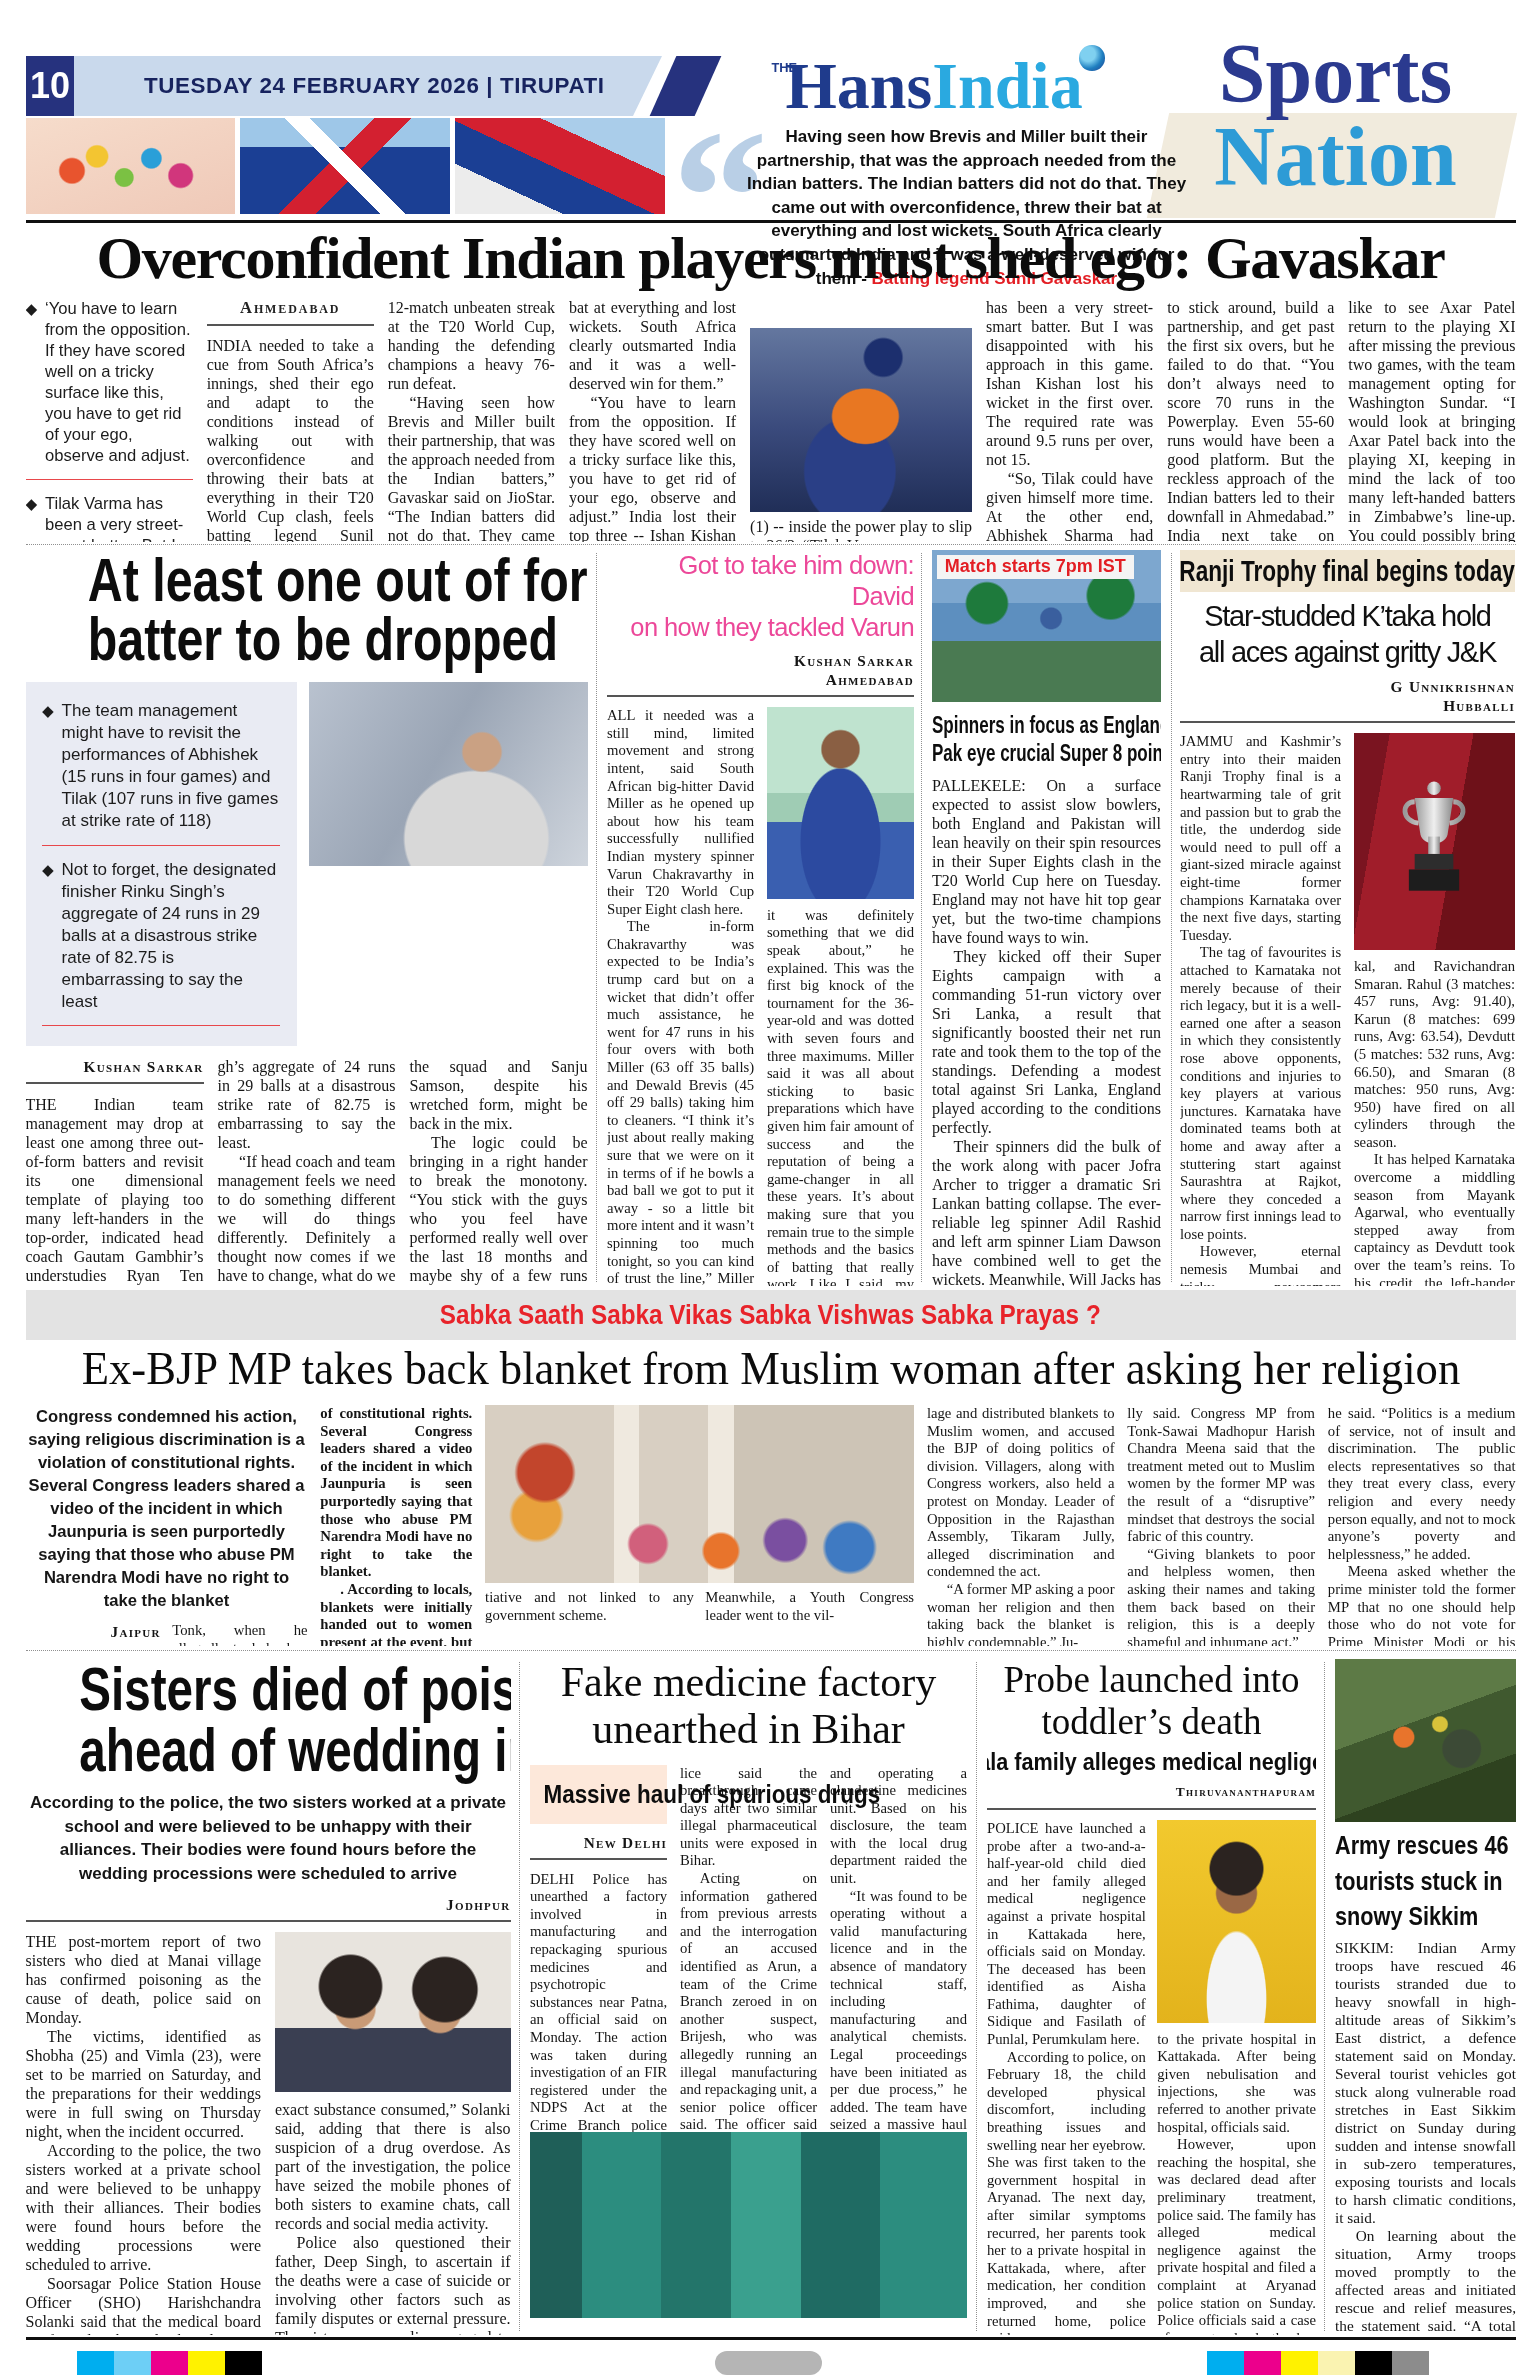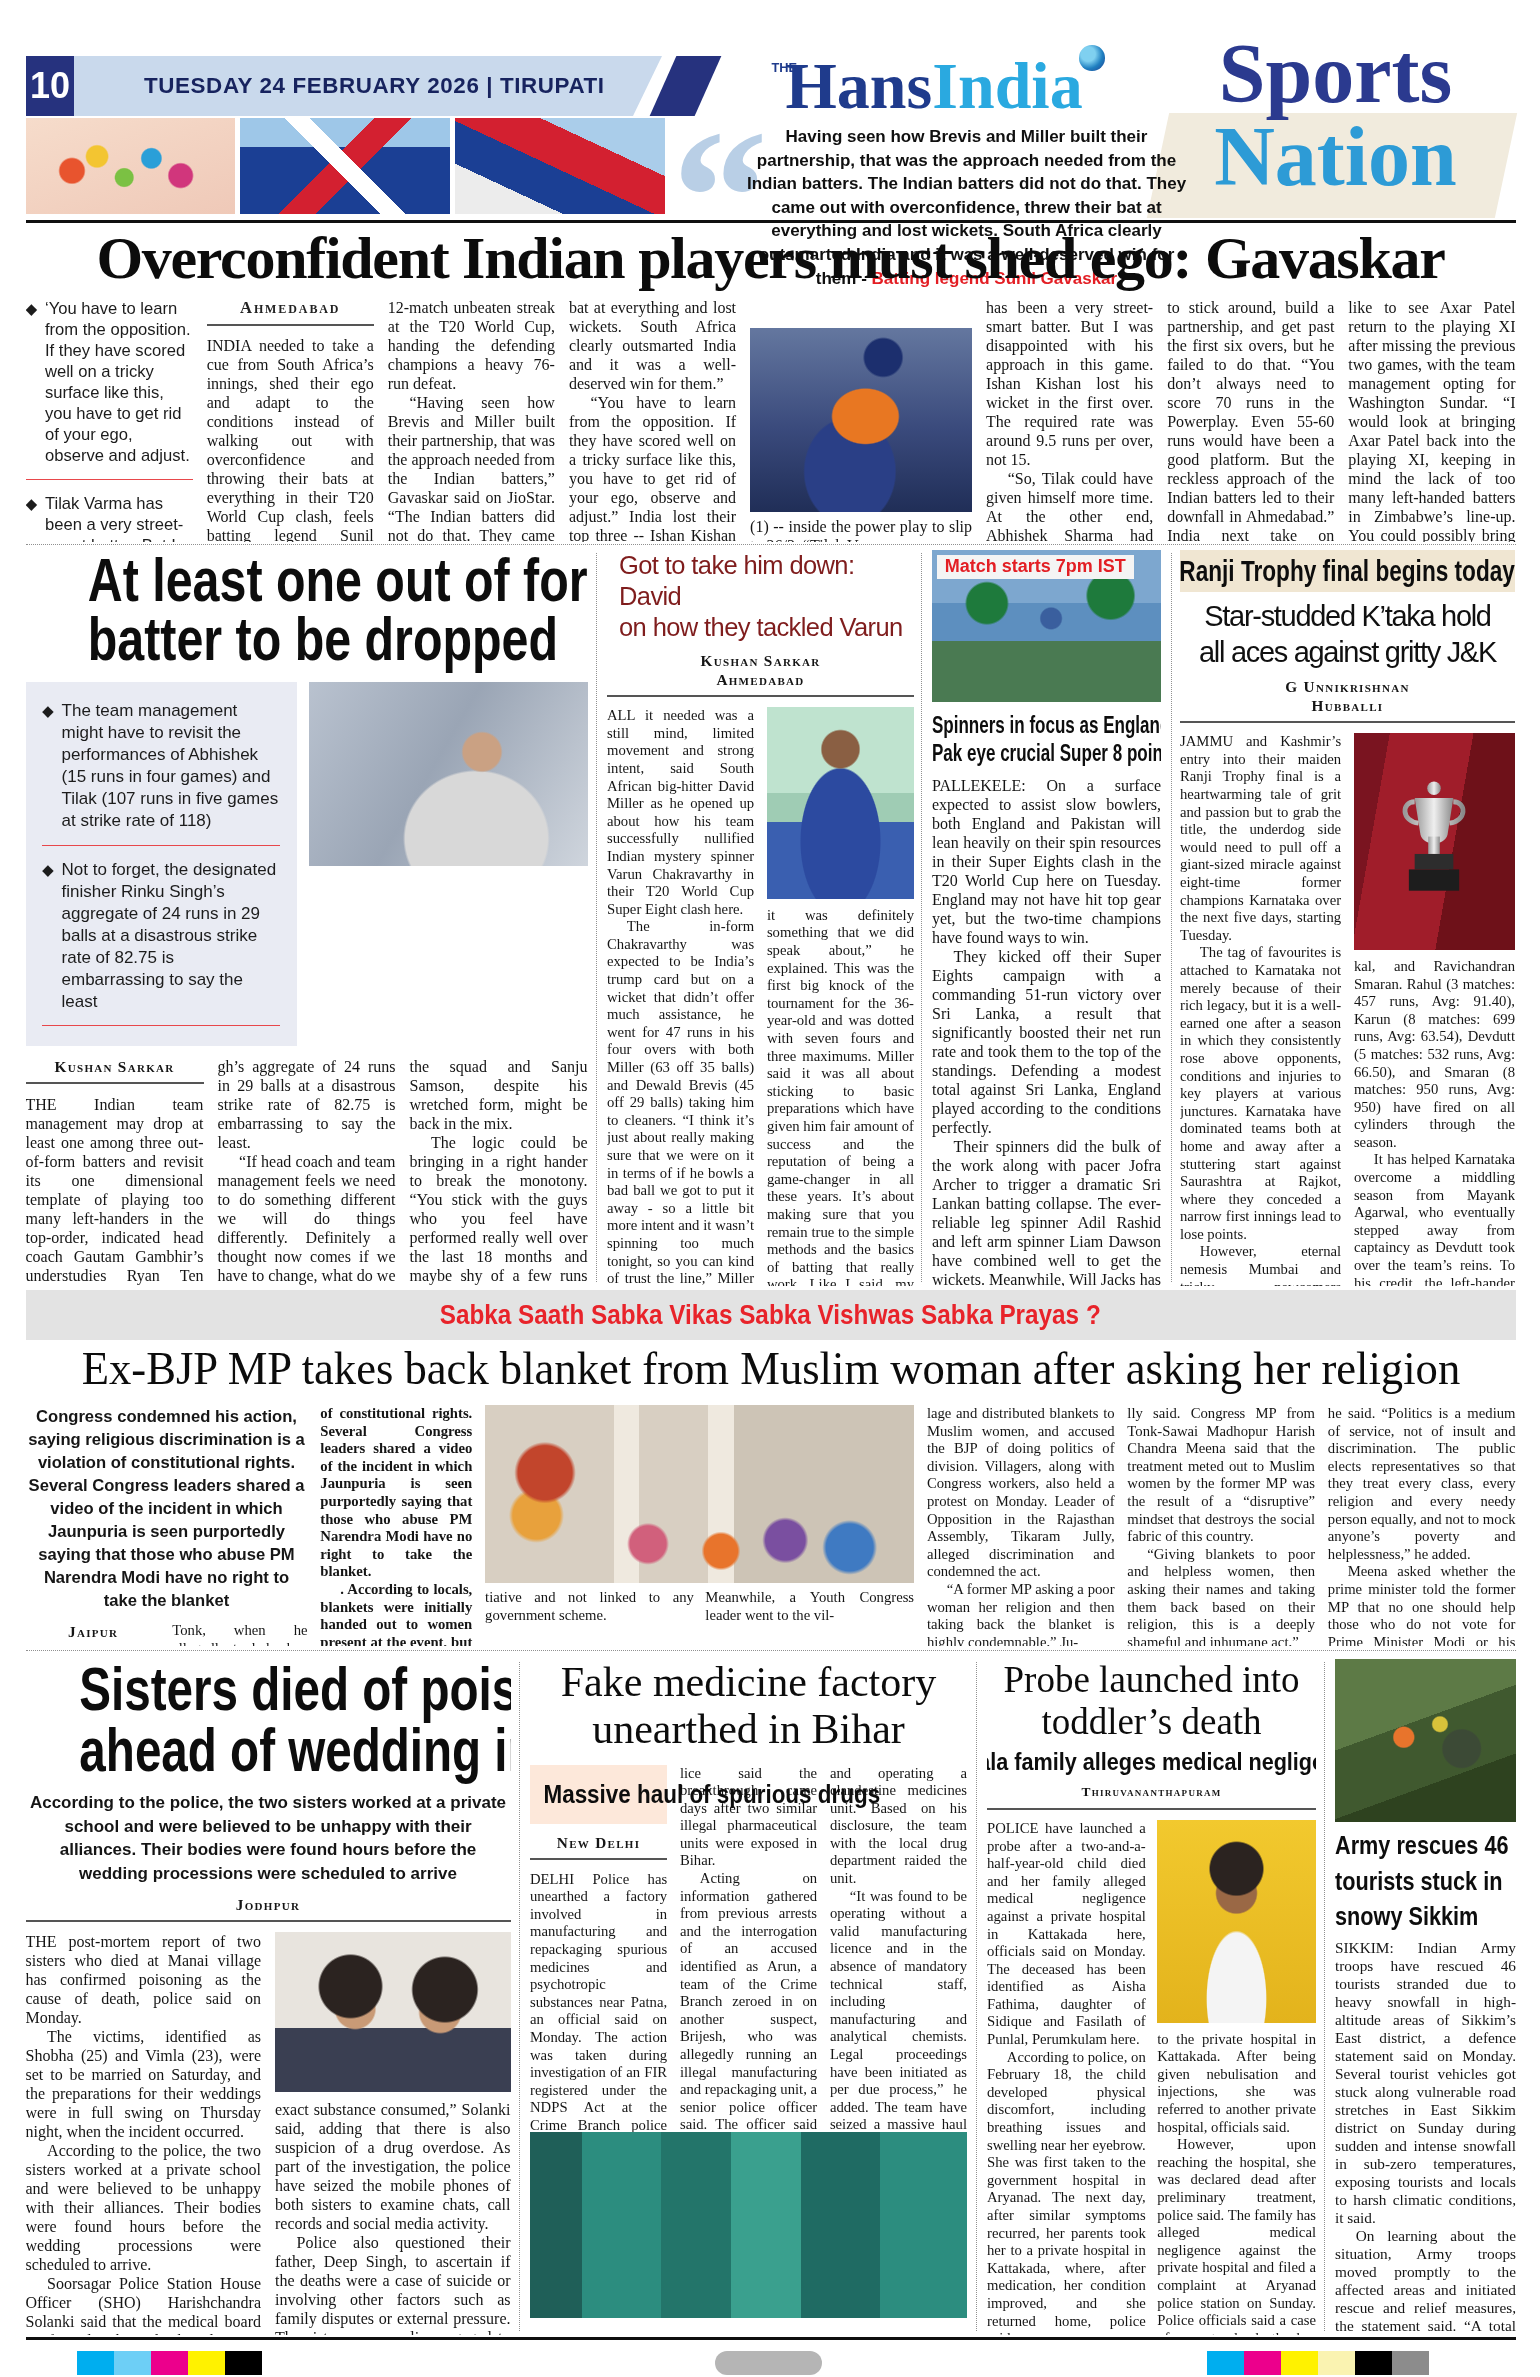--- a/index.html
+++ b/index.html
@@ -49,21 +49,21 @@
   
   .lead-head{left:25.5px;top:226px;width:1490px;text-align:center;
              font:600 60px/64px "Liberation Serif",serif;letter-spacing:-1.3px;color:#0c0c0c;}
   .body{font:400 16px/19px "Liberation Serif",serif;text-align:justify;}
   .body p{margin:0;}
   .body p + p{text-indent:1.35em;}
   .sm .body, .body.sm{font-size:14.7px;line-height:17.6px;}
   .dateline{font:600 16.6px "Liberation Serif",serif;font-variant:small-caps;letter-spacing:1.9px;
             text-align:center;color:#222;}
   .dl-rule{height:1.9px;background:#555;margin:6.4px 0 10.2px;}
-  .byline2{font:600 15.3px/19px "Liberation Serif",serif;font-variant:small-caps;letter-spacing:1.3px;text-align:center;}
+  .byline2{font:600 15.3px/19px "Liberation Serif",serif;font-variant:small-caps;letter-spacing:1.3px;text-align:right;}
   .bullets .b-item{display:flex;gap:7.7px;font:400 16.6px/21px "Liberation Sans",sans-serif;color:#1c1c1c;
             border-bottom:1.9px solid #e8474b;padding-bottom:12.8px;margin-bottom:12.8px;}
   .diamond{flex:0 0 auto;font-size:15.3px;line-height:22px;}
   .cond{font-family:"Liberation Sans",sans-serif;font-weight:700;color:#0d0d0d;}
   .cx{transform:scaleX(.78);transform-origin:50% 0;white-space:nowrap;}
   .cxl{transform:scaleX(.78);transform-origin:0 0;white-space:nowrap;}
   .vdot{position:absolute;width:0;border-left:1.9px dotted #909090;}
   .hdot{position:absolute;left:25.5px;right:25.5px;border-top:1.9px dotted #909090;}
   
   .leadrow{left:25.5px;top:298px;width:1490px;height:244px;display:flex;gap:14px;overflow:hidden;}
@@ -81,21 +81,21 @@
   .subrow{display:flex;gap:12.8px;margin-top:14px;}
   .bbox{flex:0 0 271px;background:#e9ebf3;padding:18px 16.6px 6.4px;box-sizing:border-box;}
   .bbox .b-item{font-size:17px;line-height:22px;}
   .ph-coach{flex:1;height:184px;align-self:flex-start;background:
      radial-gradient(circle at 62% 38%,#caa183 0 9%,transparent 10%),
      radial-gradient(ellipse at 60% 85%,#d8d8d8 0 30%,transparent 31%),
      linear-gradient(120deg,#b9c2cf,#9aa5b5 45%,#cfd5dd);}
   .txt3{display:flex;gap:14px;margin-top:11.5px;}
   .txt3>div{flex:1;min-width:0;}
   .regB{left:607px;top:550px;width:307px;height:736px;overflow:hidden;}
-  .regB-h{text-align:left;font:400 25.5px/31px "Liberation Sans",sans-serif;letter-spacing:-0.6px;color:#7f1d1d;margin-left:12px;}
+  .regB-h{text-align:right;font:400 25.5px/31px "Liberation Sans",sans-serif;letter-spacing:-0.6px;color:#ec4899;margin-left:12px;}
   .regB .cols{display:flex;gap:12.8px;margin-top:9px;}
   .regB .cols>div{flex:1;min-width:0;}
   .ph-varun{height:192px;margin-bottom:7.7px;background:
      radial-gradient(circle at 50% 22%,#8a5f43 0 11%,transparent 12%),
      radial-gradient(ellipse at 50% 70%,#2c4aa0 0 38%,transparent 39%),
      linear-gradient(180deg,#bfe3cf 0 45%,#9fccb4 45% 60%,#3a5fb0 60%);}
   .regC{left:932px;top:550px;width:229px;height:736px;overflow:hidden;}
   .ph-pak{height:152px;background:
      radial-gradient(circle at 24% 35%,#1e7a3c 0 10%,transparent 11%),
      radial-gradient(circle at 78% 30%,#1e7a3c 0 11%,transparent 12%),

